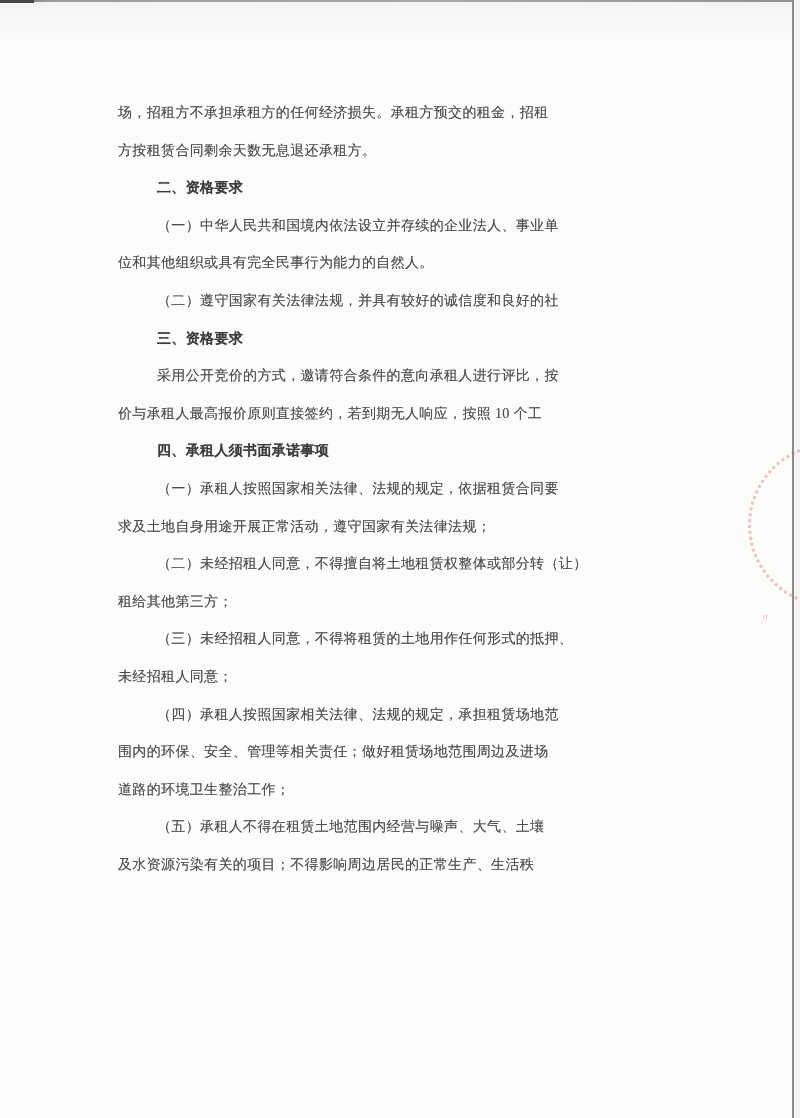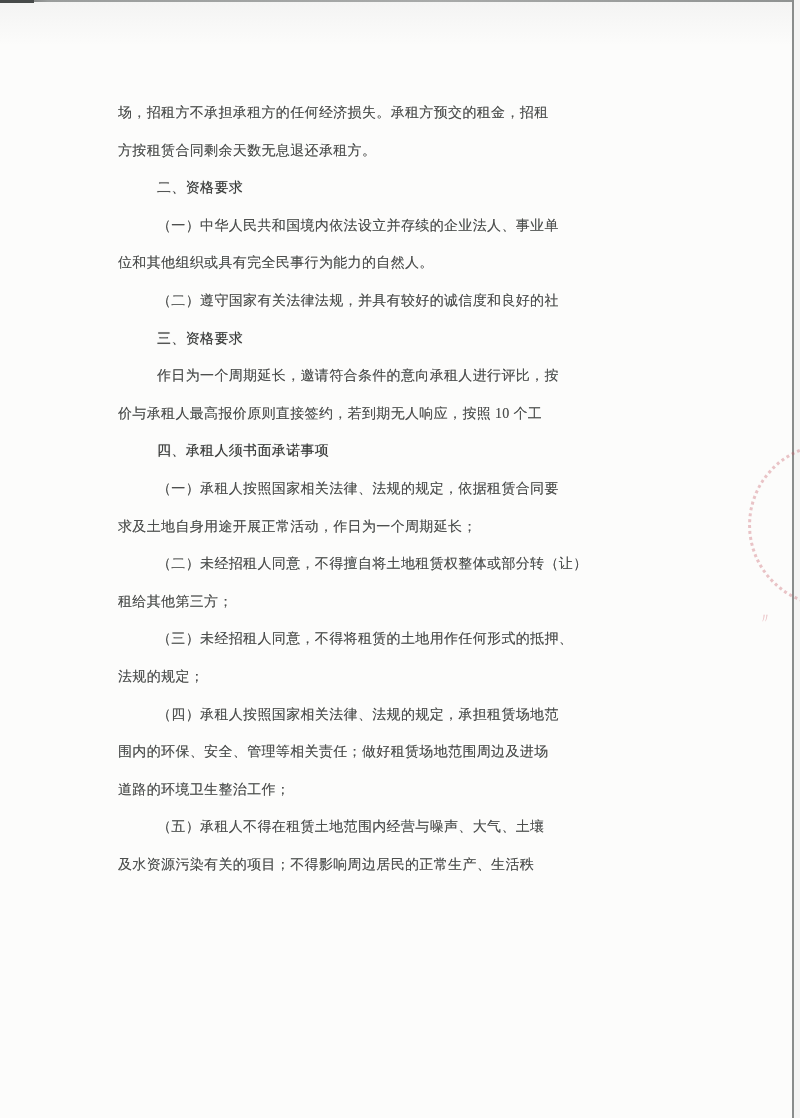--- a/index.html
+++ b/index.html
@@ -87,21 +87,21 @@
     color: #4d4f4e;
     text-shadow: 0 0 0.6px rgba(70, 72, 71, 0.55);
   }
   .line {
     white-space: nowrap;
   }
   .line.indent {
     padding-left: 39px;
   }
   .line.bold {
-    font-weight: normal;
+    font-weight: bold;
     color: #3a3c3b;
     text-shadow: 0 0 0.7px rgba(40, 42, 41, 0.6);
   }
 </style>
 </head>
 <body>
 
 <div class="page">
 
   <div class="scan-top"></div>
@@ -113,29 +113,29 @@
   <div class="seal-mark">〃</div>
 
   <div class="body-text">
       <div class="line">场，招租方不承担承租方的任何经济损失。承租方预交的租金，招租</div>
       <div class="line">方按租赁合同剩余天数无息退还承租方。</div>
       <div class="line indent bold">二、资格要求</div>
       <div class="line indent">（一）中华人民共和国境内依法设立并存续的企业法人、事业单</div>
       <div class="line">位和其他组织或具有完全民事行为能力的自然人。</div>
       <div class="line indent">（二）遵守国家有关法律法规，并具有较好的诚信度和良好的社</div>
       <div class="line indent bold">三、资格要求</div>
-      <div class="line indent">作日为一个周期延长，邀请符合条件的意向承租人进行评比，按</div>
+      <div class="line indent">采用公开竞价的方式，邀请符合条件的意向承租人进行评比，按</div>
       <div class="line">价与承租人最高报价原则直接签约，若到期无人响应，按照 10 个工</div>
       <div class="line indent bold">四、承租人须书面承诺事项</div>
       <div class="line indent">（一）承租人按照国家相关法律、法规的规定，依据租赁合同要</div>
-      <div class="line">求及土地自身用途开展正常活动，作日为一个周期延长；</div>
+      <div class="line">求及土地自身用途开展正常活动，遵守国家有关法律法规；</div>
       <div class="line indent">（二）未经招租人同意，不得擅自将土地租赁权整体或部分转（让）</div>
       <div class="line">租给其他第三方；</div>
       <div class="line indent">（三）未经招租人同意，不得将租赁的土地用作任何形式的抵押、</div>
-      <div class="line">法规的规定；</div>
+      <div class="line">未经招租人同意；</div>
       <div class="line indent">（四）承租人按照国家相关法律、法规的规定，承担租赁场地范</div>
       <div class="line">围内的环保、安全、管理等相关责任；做好租赁场地范围周边及进场</div>
       <div class="line">道路的环境卫生整治工作；</div>
       <div class="line indent">（五）承租人不得在租赁土地范围内经营与噪声、大气、土壤</div>
       <div class="line">及水资源污染有关的项目；不得影响周边居民的正常生产、生活秩</div>
     </div>
 
 </div>
 
 </body></html>

